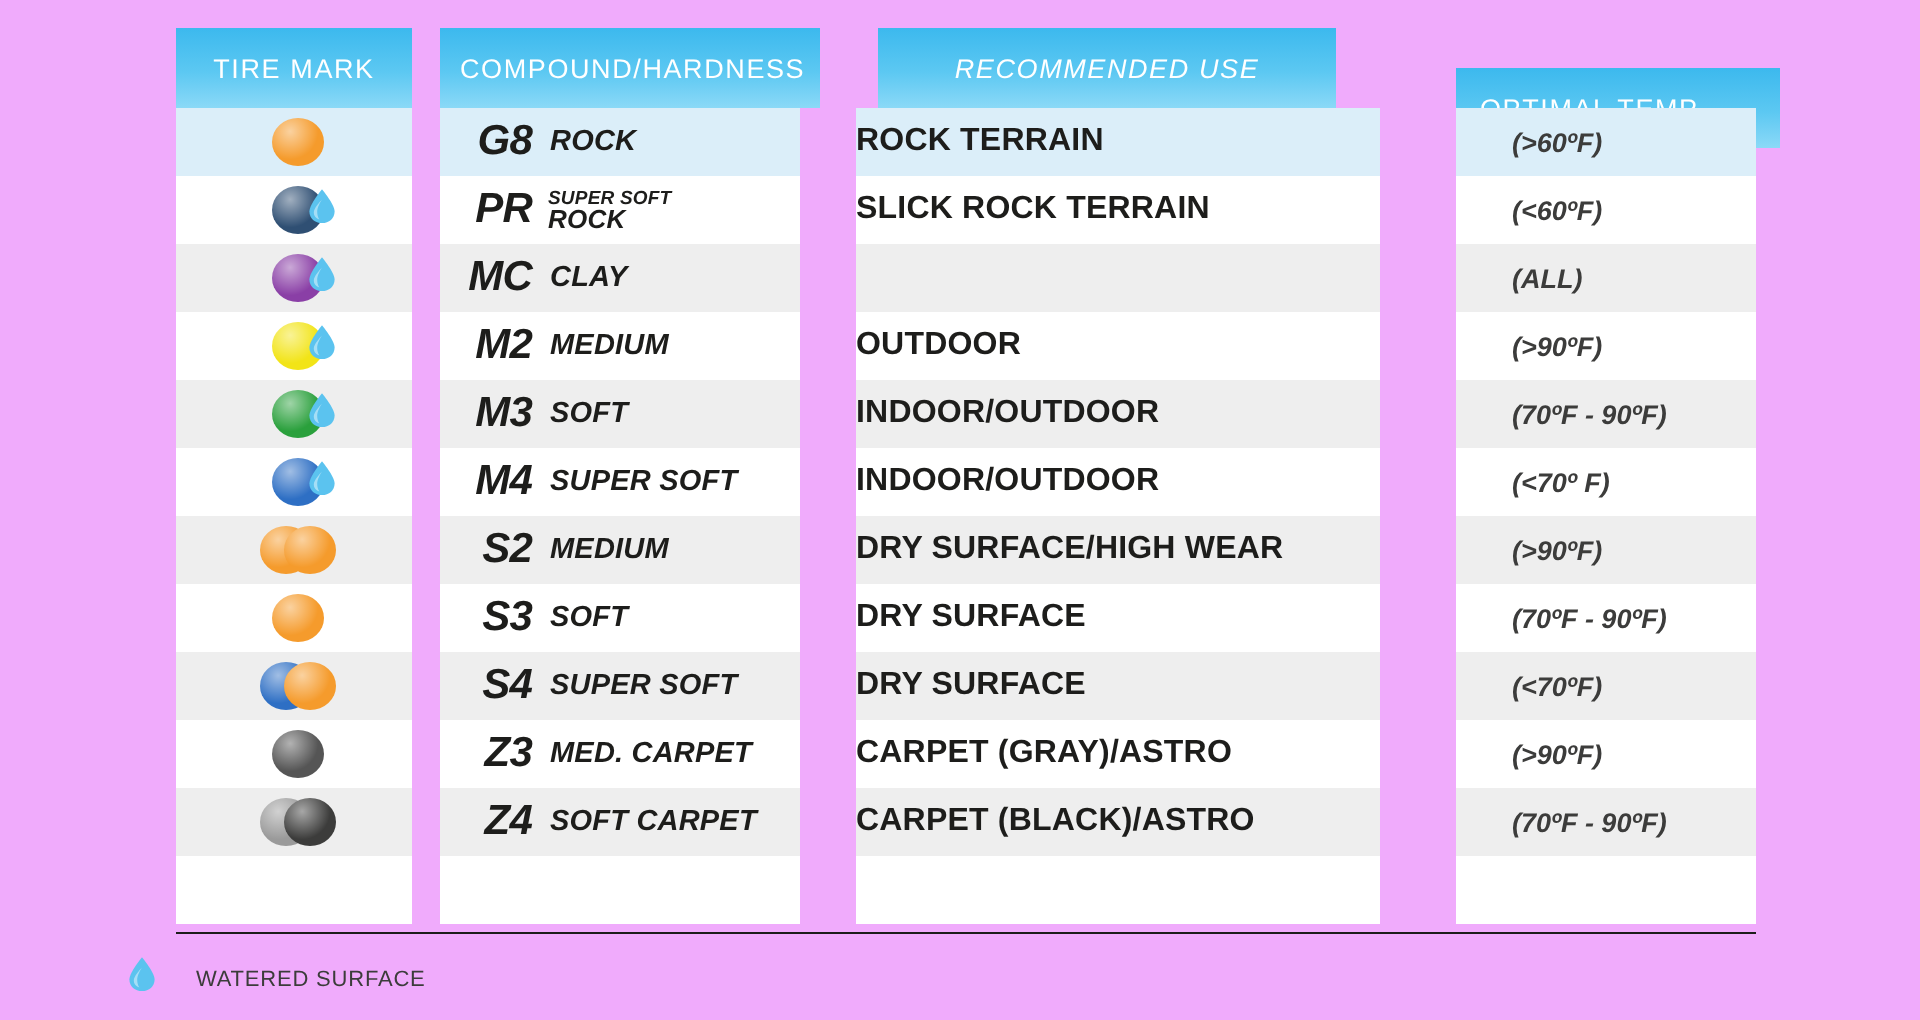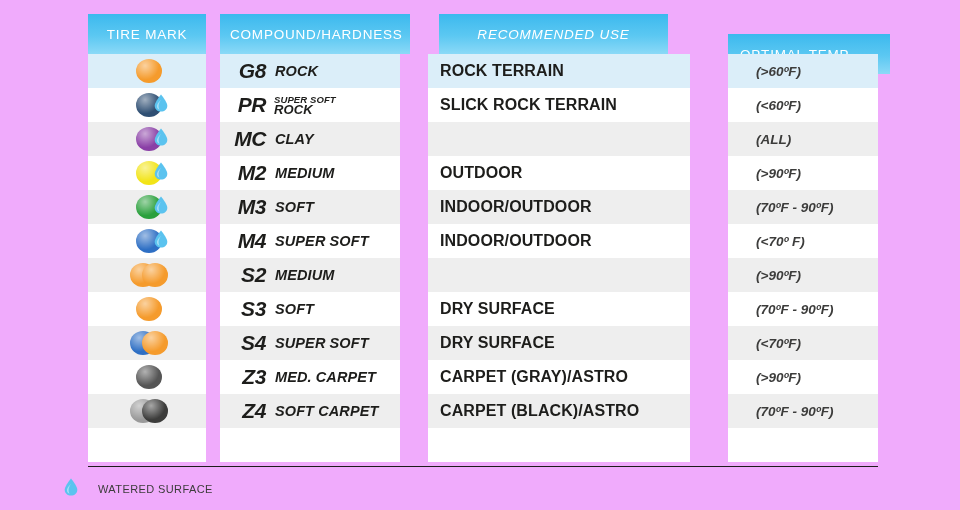--- a/index.html
+++ b/index.html
@@ -75,21 +75,21 @@
 
   .cell {
     position: absolute;
     top: 0;
     height: 34px;
     display: flex;
     align-items: center;
   }
   .cell-tire { left: 0px;   width: 118px; justify-content: center; }
   .cell-comp { left: 132px; width: 200px; }
-  .cell-use  { left: 340px; width: 280px; padding-left: 12px; }
+  .cell-use  { left: 340px; width: 280px; padding-left: 0; }
   .cell-temp { left: 640px; width: 160px; padding-left: 28px; }
 
   .code {
     font-weight: bold;
     font-size: 21px;
     color: #1d1d1b;
     font-style: italic;
     letter-spacing: -0.4px;
     width: 46px;
     text-align: right;
@@ -339,20 +339,23 @@
         <div class="cell cell-tire">
           <div class="dotwrap">
             <div class="dot a" style="background: radial-gradient(circle at 35% 28%, rgba(255, 255, 255, 0.55), rgba(255, 255, 255, 0) 58%) rgb(245, 155, 44);"></div>
             <div class="dot b" style="background: radial-gradient(circle at 35% 28%, rgba(255, 255, 255, 0.55), rgba(255, 255, 255, 0) 58%) rgb(245, 155, 44);"></div>
           </div>
         </div>
         <div class="cell cell-comp">
           <span class="code">S2</span>
           <span class="desc">MEDIUM</span>
         </div>
+        <div class="cell cell-use">
+          <span class="use-txt">DRY SURFACE/HIGH WEAR</span>
+        </div>
         <div class="cell cell-temp">
           <span class="temp-txt">(&gt;90ºF)</span>
         </div>
       </div>
       <div class="row odd">
         <div class="stripe stripe-tire"></div>
         <div class="stripe stripe-comp"></div>
         <div class="stripe stripe-use"></div>
         <div class="stripe stripe-temp"></div>
         <div class="cell cell-tire">

